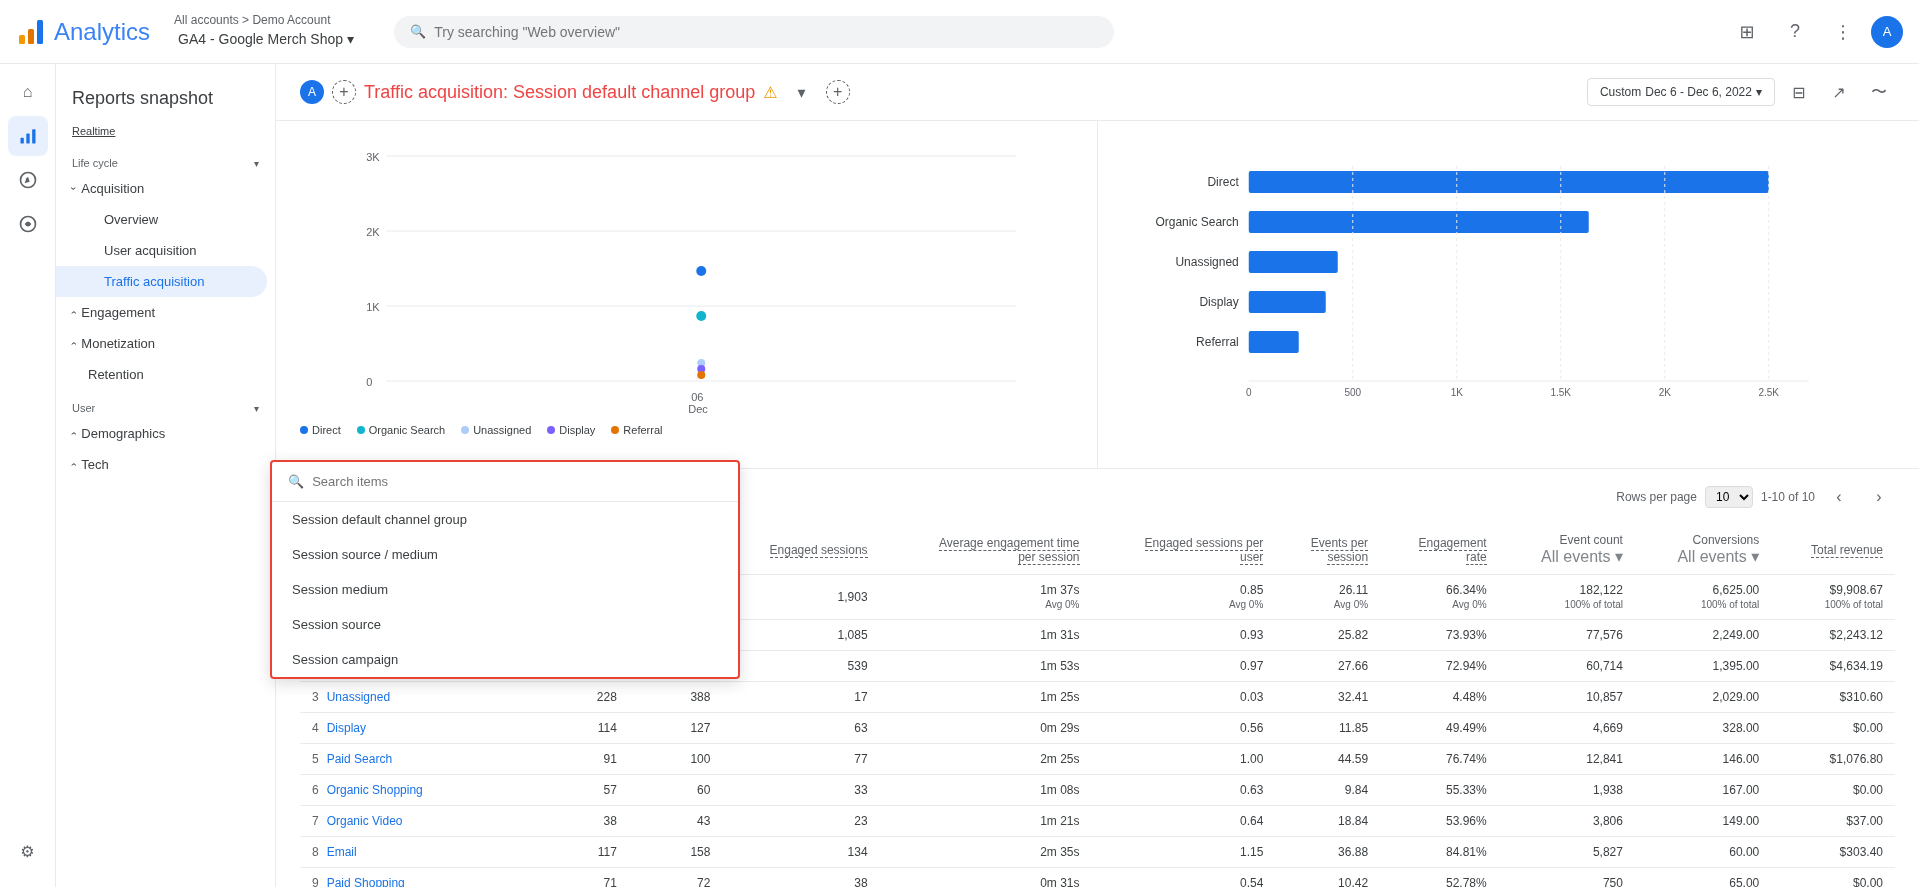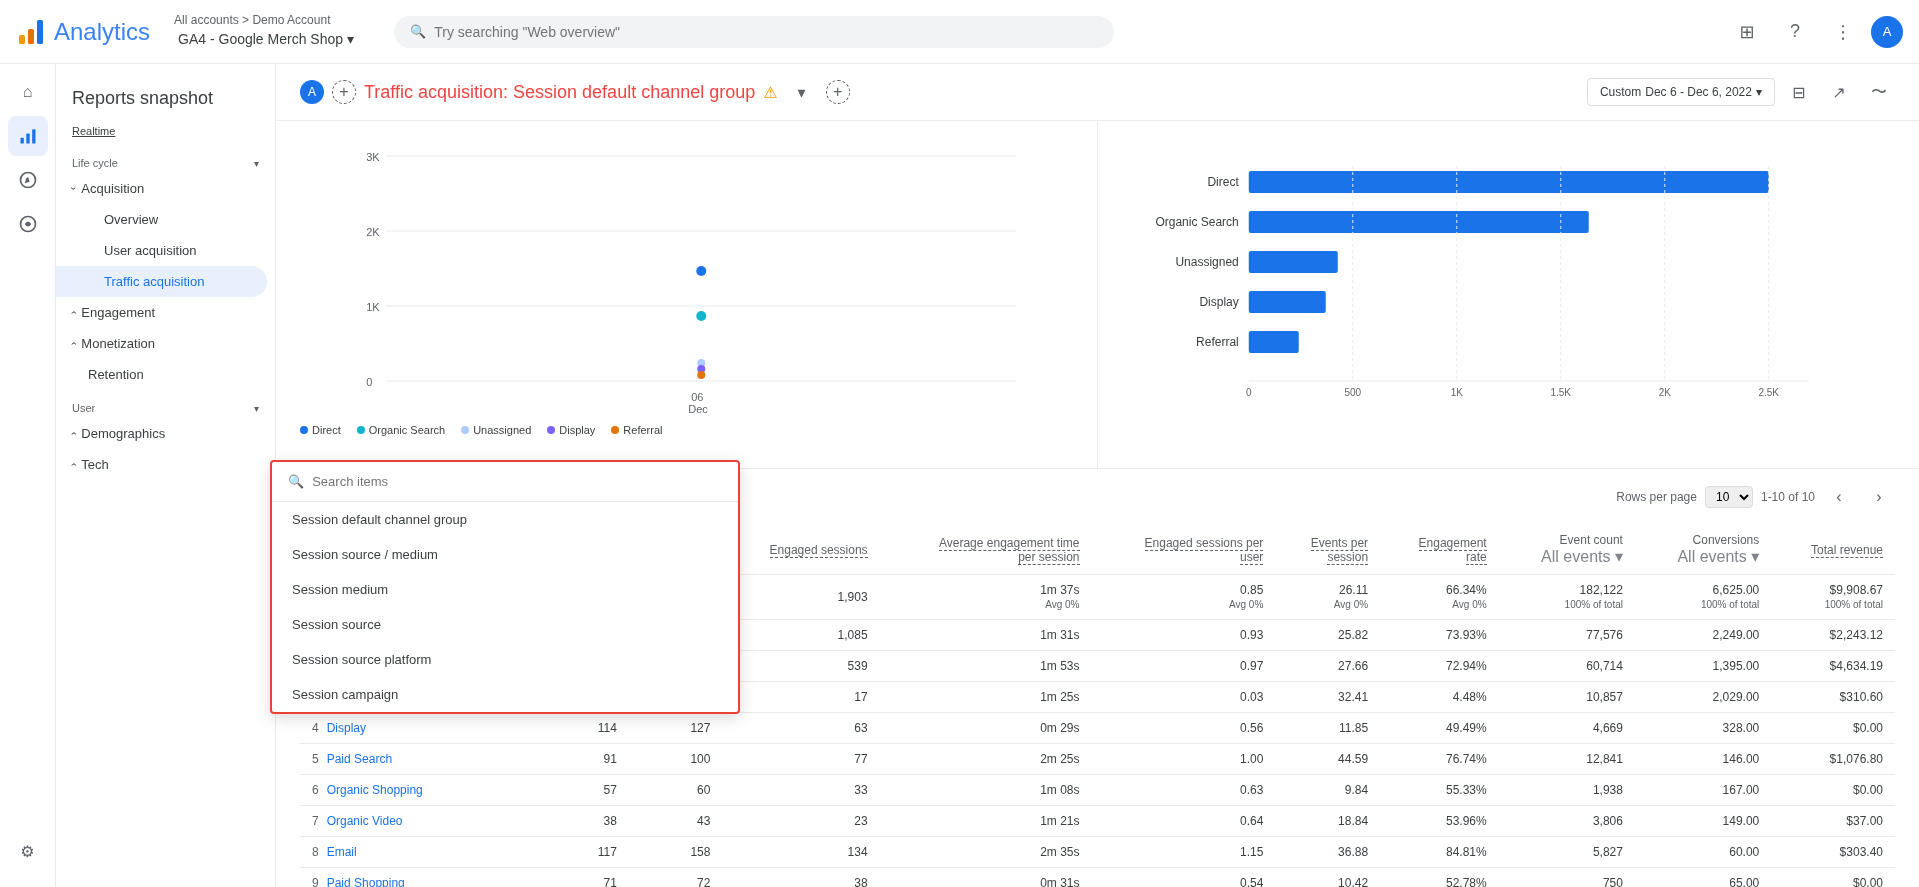--- a/index.html
+++ b/index.html
@@ -615,16 +615,15 @@
 <div class="dimension-dropdown">
   <div class="dropdown-search">
     <span style="color:#5f6368">🔍</span>
     <input type="text" style="border: none; outline: none; font-size: 13px; width: 100%;" placeholder="Search items">
   </div>
   <div id="dropdown-items">
       <div class="dropdown-item">Session default channel group</div>
       <div class="dropdown-item">Session source / medium</div>
       <div class="dropdown-item">Session medium</div>
       <div class="dropdown-item">Session source</div>
-      <div class="dropdown-item">Session source platform</div>
       <div class="dropdown-item">Session campaign</div>
     </div>
 </div>
 
 </body></html>

